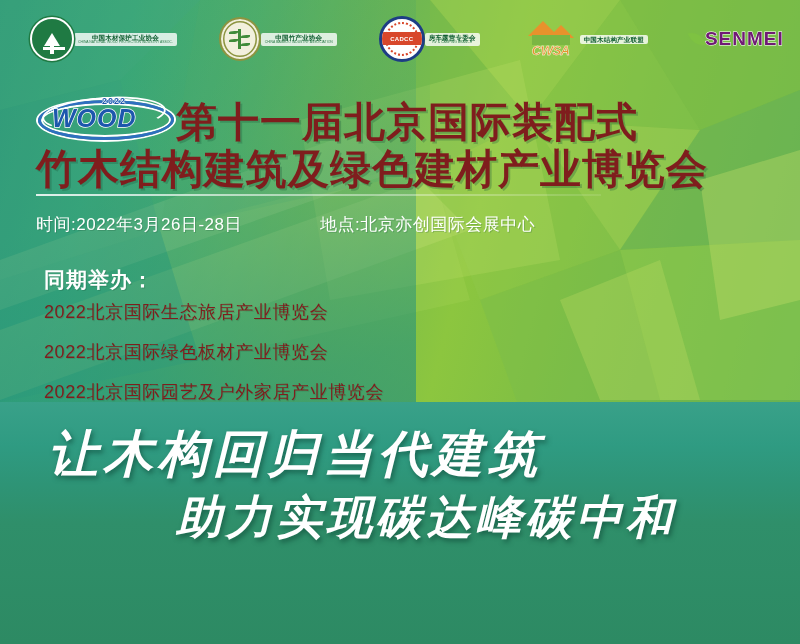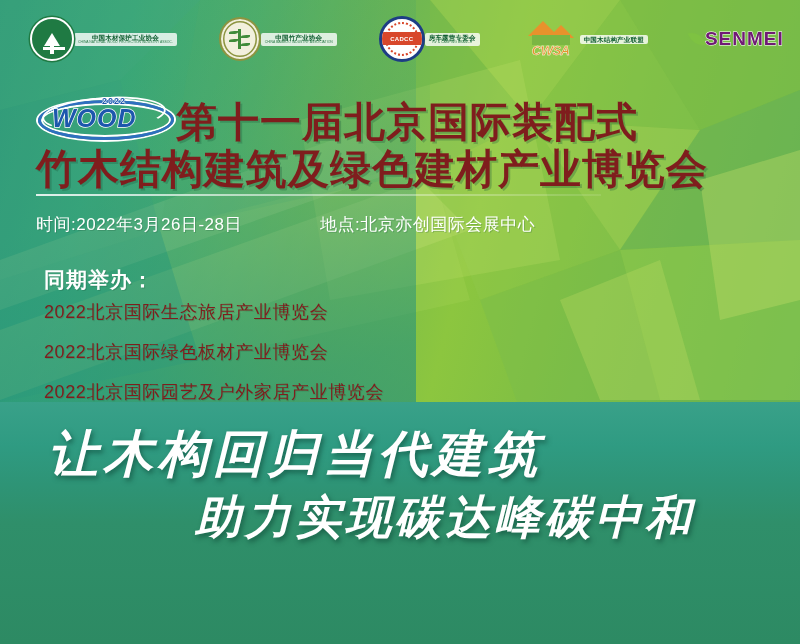--- a/index.html
+++ b/index.html
@@ -287,21 +287,21 @@
   .slogan1, .slogan2 {
     position:absolute;
     color:#ffffff;
     font-weight:bold;
     white-space:nowrap;
     font-family:"DejaVu Serif","Liberation Serif",serif;
     font-style: italic;
     text-shadow: 2px 3px 5px rgba(10,60,45,.55);
   }
   .slogan1 { left:48px; top:421px; font-size:50px; letter-spacing:5px; }
-  .slogan2 { left:176px; top:487px; font-size:46px; letter-spacing:4px;margin-left:19px; }
+  .slogan2 { left:176px; top:487px; font-size:46px; letter-spacing:4px; }
 </style>
 </head>
 <body>
 
 <div id="poster">
 
   <div class="bg-base"></div>
 
   <svg class="poly" viewBox="0 0 800 644" preserveAspectRatio="none">
 

